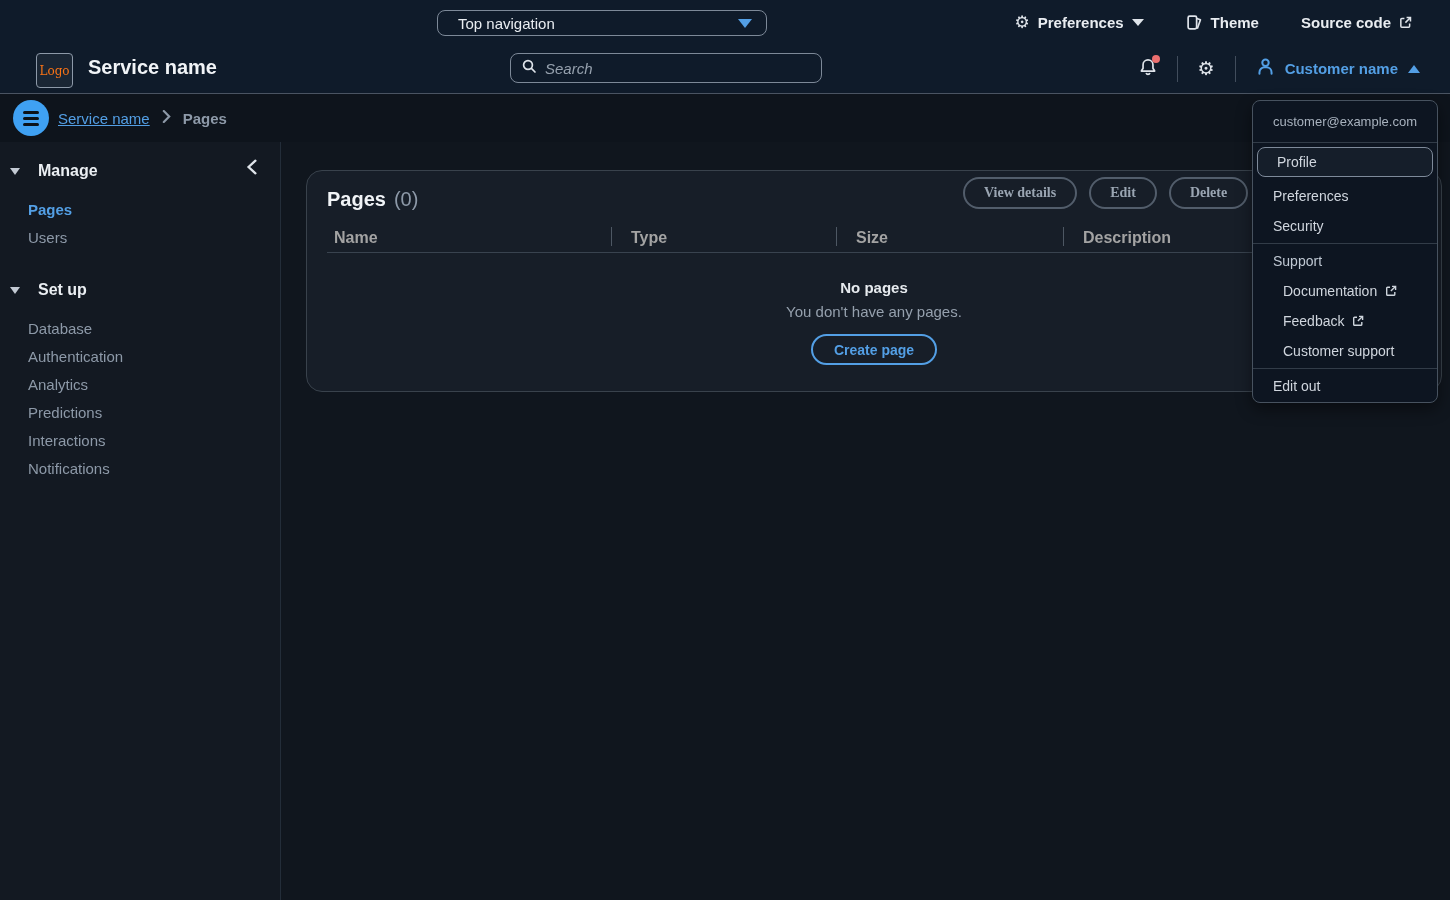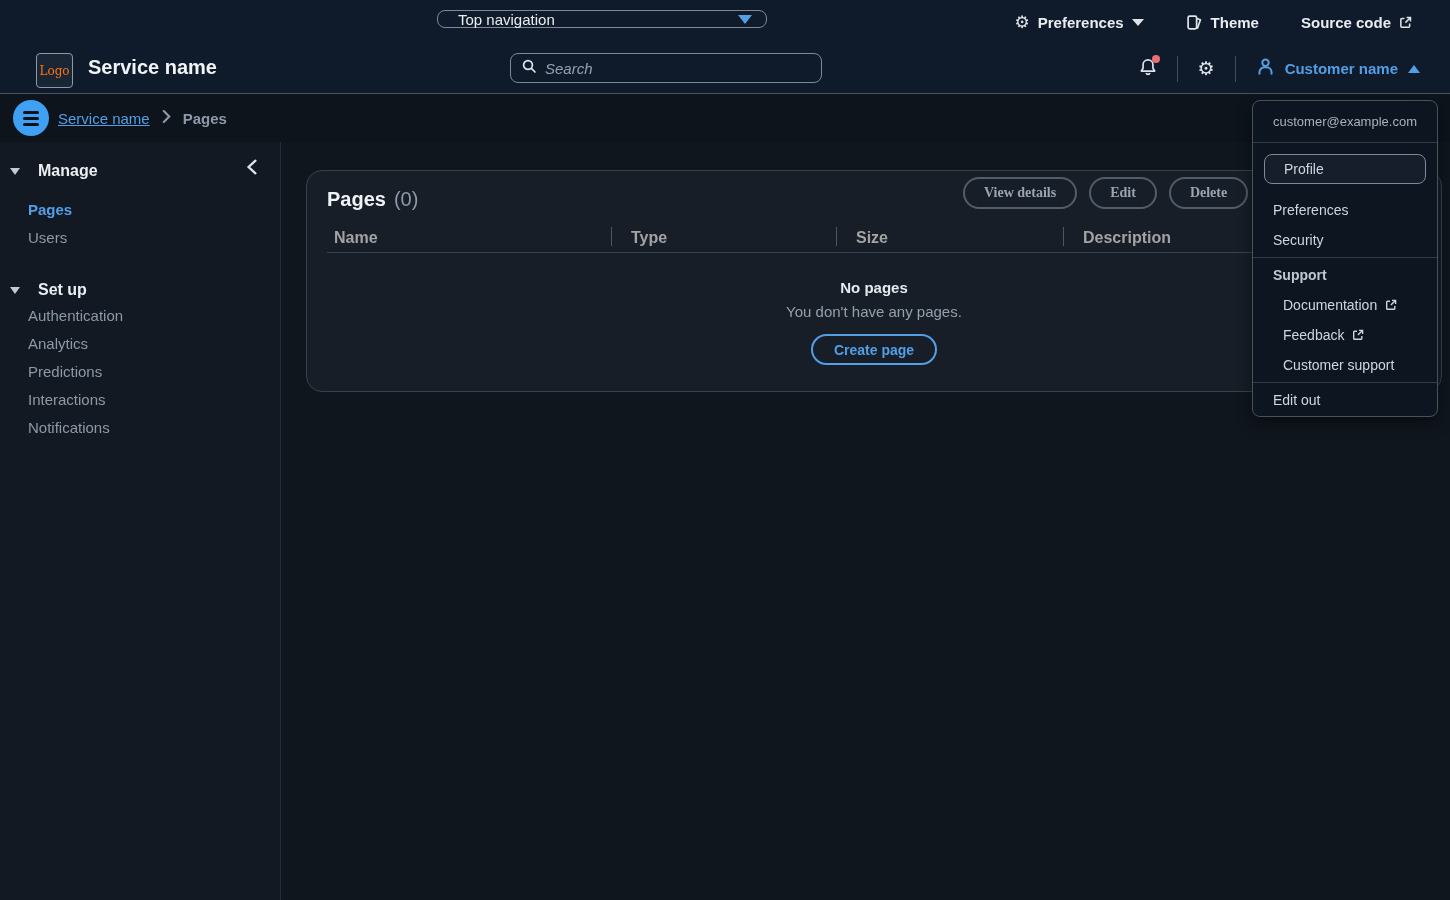--- a/index.html
+++ b/index.html
@@ -8,21 +8,21 @@
     font-family:"Liberation Sans","DejaVu Sans",sans-serif;
     background:#10161e; color:#dfe4ea; position:relative;
   }
 
   
   .topbar {
     position:absolute; left:0; top:0; width:1450px; height:94px;
     background:#0f1b2a; border-bottom:1px solid #4a5462; z-index:3;
   }
   .nav-select {
-    position:absolute; left:437px; top:10px; width:330px; height:18px;
+    position:absolute; left:437px; top:10px; width:330px; height:26px;
     border:1px solid #7d8998; border-radius:8px;
     display:flex; align-items:center; padding:0 14px 0 20px; cursor:pointer;
   }
   .nav-select-label { color:#e9edf1; font-size:15px; flex:1; }
   .caret { width:0; height:0; display:inline-block; }
   .caret-down-blue { border-left:7px solid transparent; border-right:7px solid transparent; border-top:9px solid #539fe5; }
   .caret-up-blue   { border-left:6px solid transparent; border-right:6px solid transparent; border-bottom:8px solid #539fe5; }
   .caret-down-white{ border-left:6px solid transparent; border-right:6px solid transparent; border-top:7px solid #dfe4ea; }
 
   .topbar-right {
@@ -126,23 +126,23 @@
   }
 
   
   .user-menu {
     position:absolute; left:1252px; top:100px; width:186px;
     background:#0d1521; border:1px solid #47525f; border-radius:8px;
     z-index:10; box-shadow:0 6px 16px rgba(0,0,0,.45); overflow:hidden; padding-bottom:1px;
   }
   .um-email { height:42px; display:flex; align-items:center; padding:0 20px; font-size:13px; color:#a8b2be; border-bottom:1px solid #323c48; }
   .um-item { height:30px; display:flex; align-items:center; padding:0 20px; font-size:14px; color:#d0d6de; cursor:pointer; }
-  .um-item.focused { margin:11px; border:1px solid #7e8a9a; border-radius:8px; background:#151e2a; padding:0 19px; height:30px; }
+  .um-item.focused { margin:4px; border:1px solid #7e8a9a; border-radius:8px; background:#151e2a; padding:0 19px; height:30px; }
   .um-divider { border-top:1px solid #323c48; margin:2px 0; }
-  .um-section { height:30px; display:flex; align-items:center; padding:0 20px; font-size:14px; font-weight:700; color:#bfc8d3; }
+  .um-section { height:30px; display:flex; align-items:center; padding:0 20px; font-size:14px; font-weight:400; color:#bfc8d3; }
   .um-sub { padding-left:30px; gap:8px; }
   .ext-icon { display:inline-flex; color:#cdd4dc; }
 </style>
 </head>
 <body>
 
 <div class="topbar">
   <div class="nav-select">
     <span class="nav-select-label">Top navigation</span>
     <span class="caret caret-down-blue"></span>
@@ -247,20 +247,21 @@
     </div>
     <div class="nav-item active" style="margin-top:13px;">Pages</div>
     <div class="nav-item">Users</div>
   </div>
 
   <div class="nav-section" style="margin-top:28px;">
     <div class="section-head">
       <span class="tri-down"></span>
       <span>Set up</span>
     </div>
+    <div class="nav-item" style="margin-top:13px;">Database</div>
     <div class="nav-item">Authentication</div>
     <div class="nav-item">Analytics</div>
     <div class="nav-item">Predictions</div>
     <div class="nav-item">Interactions</div>
     <div class="nav-item">Notifications</div>
   </div>
 </div>
 
 <div class="content">
   <div class="card">

